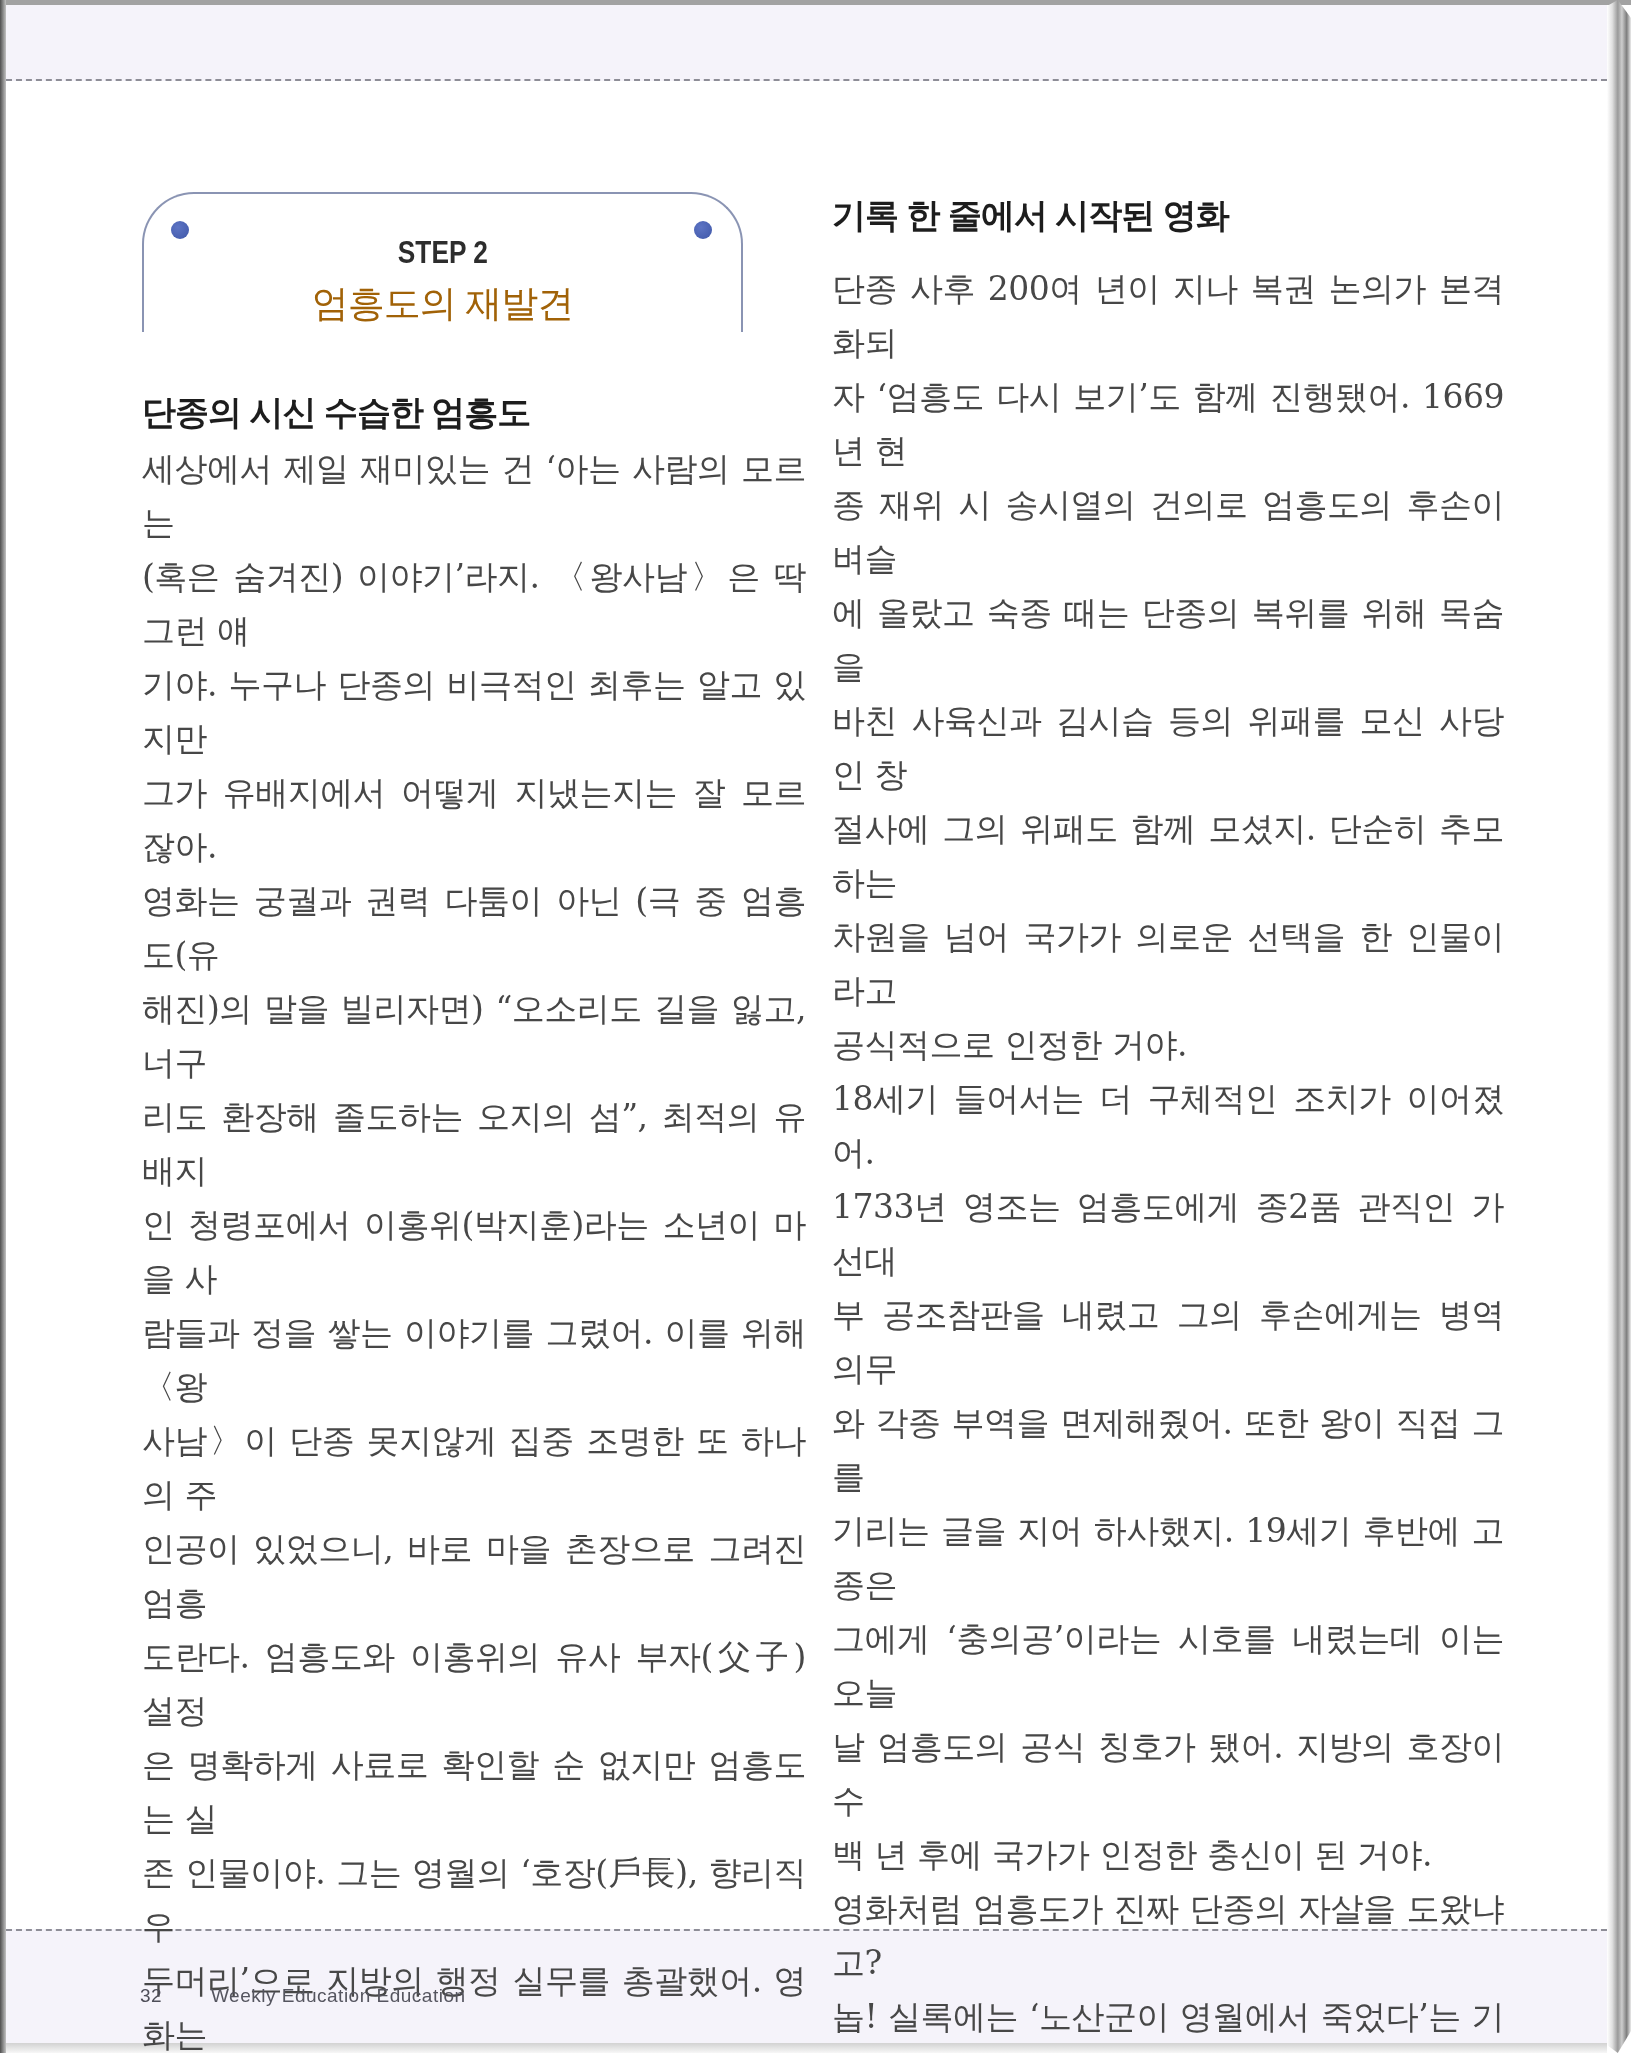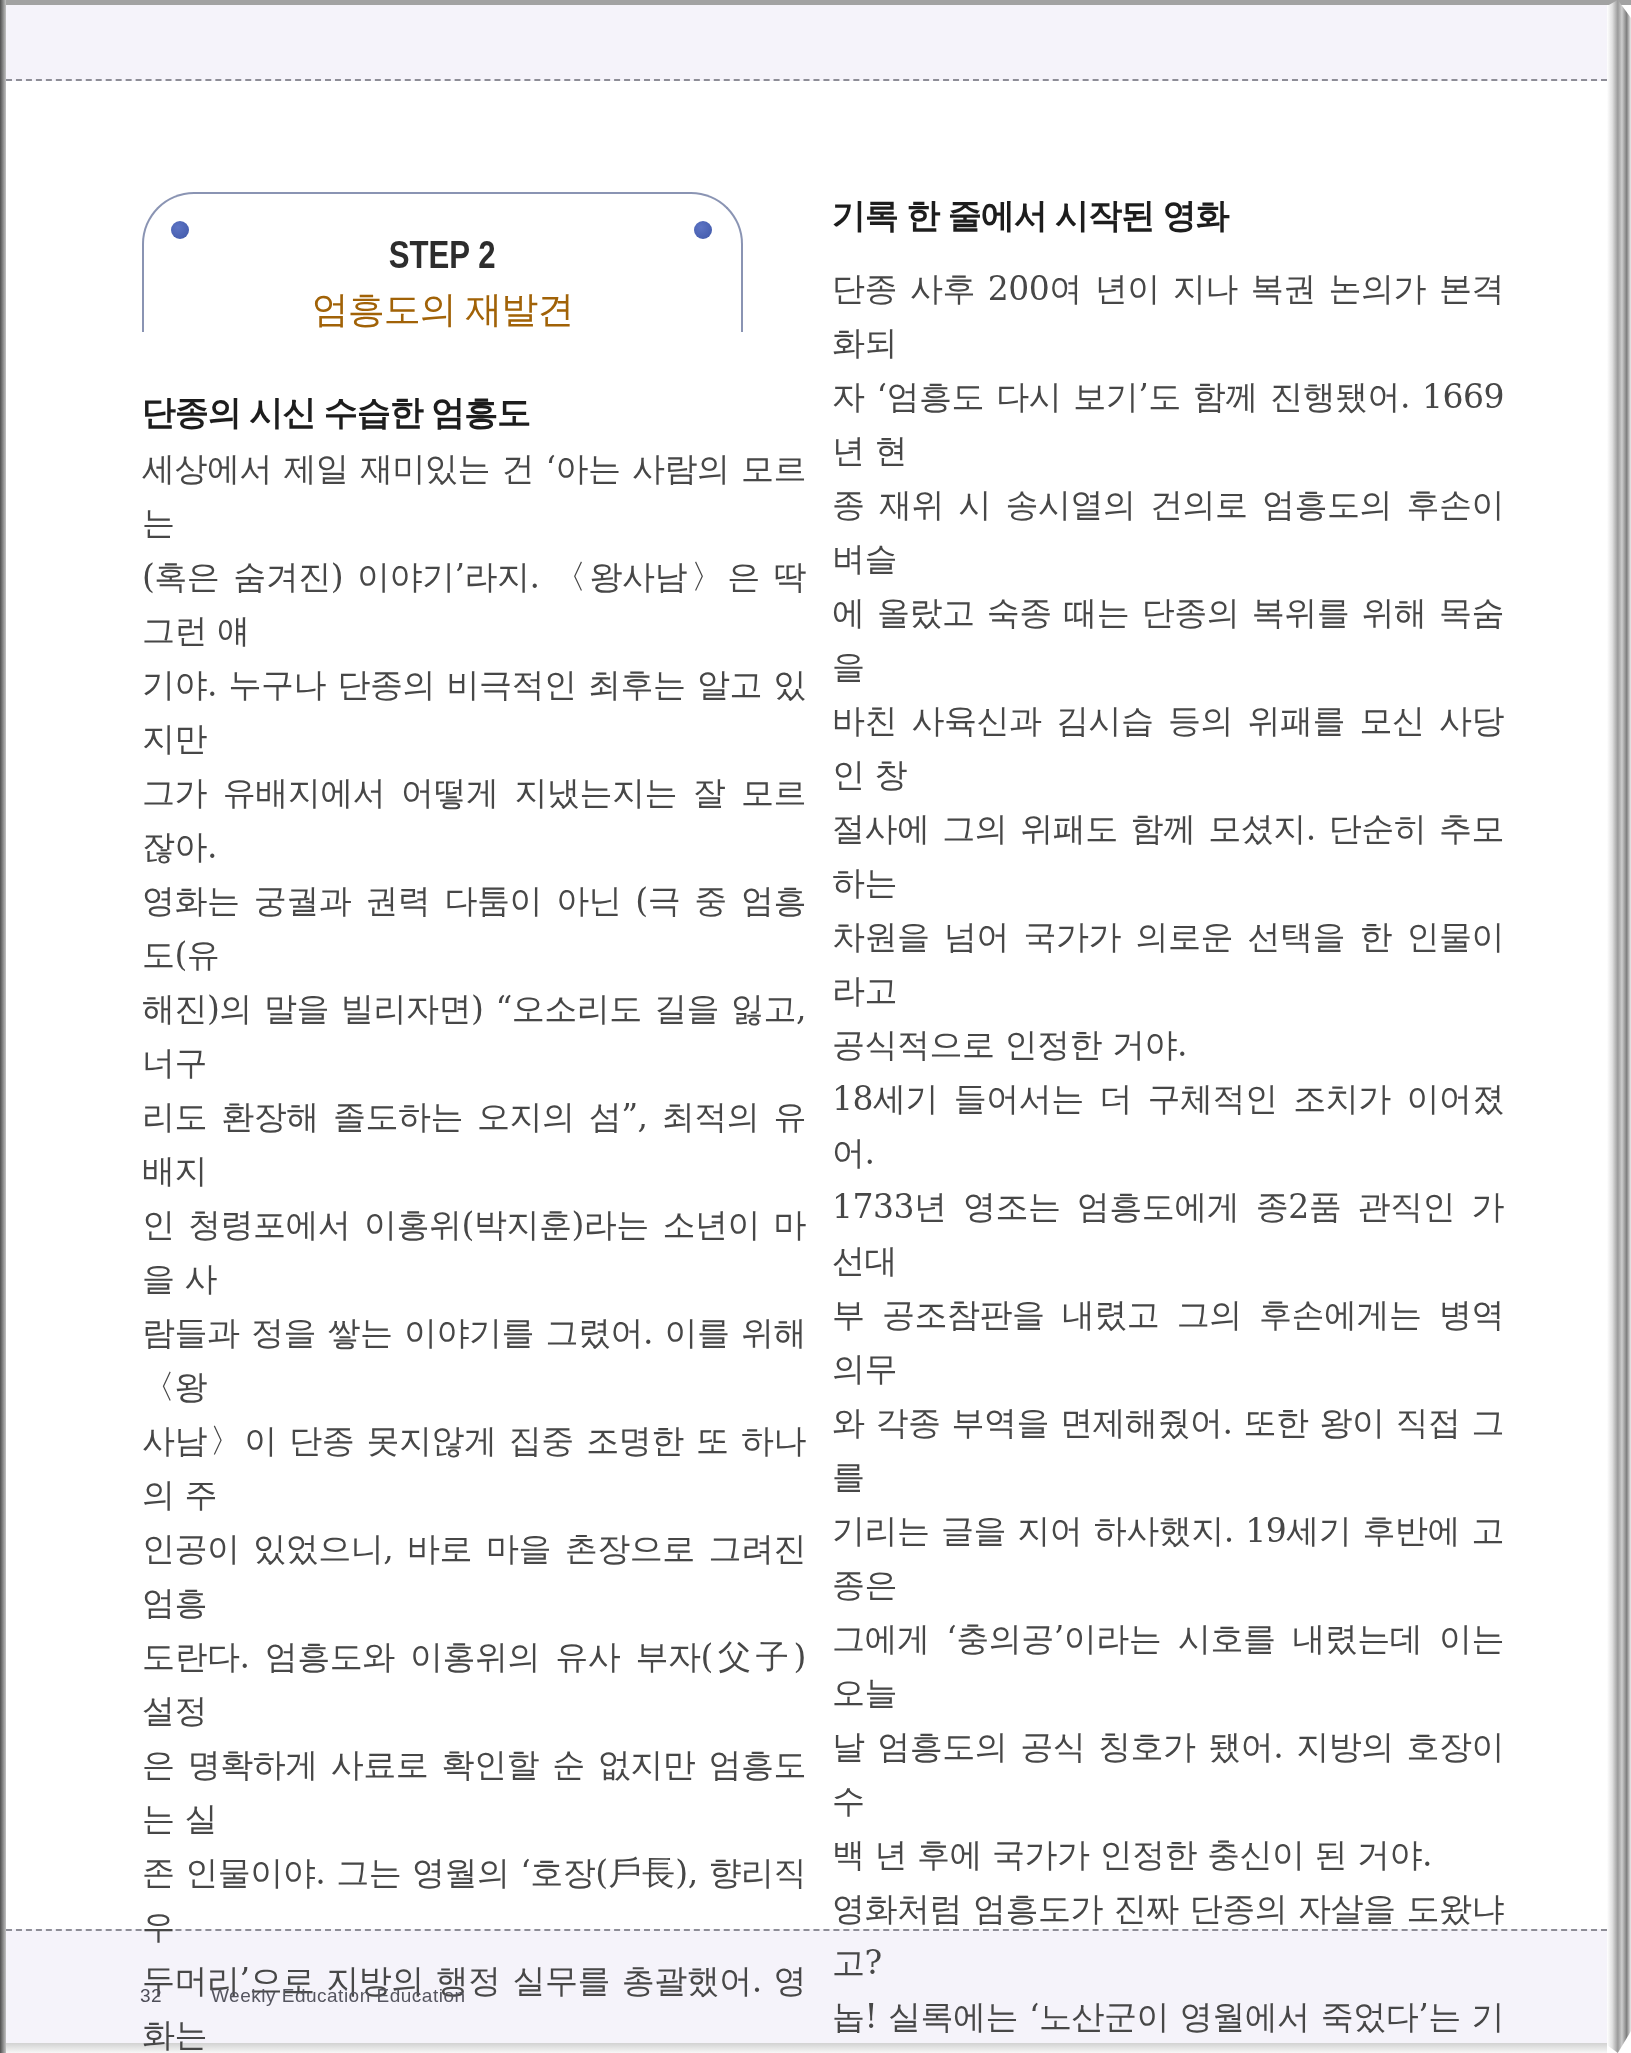--- a/index.html
+++ b/index.html
@@ -26,21 +26,21 @@
     background:#f5f3fa;border-top:2px dashed #8d8d96;}
   
   .step-box{position:absolute;left:142px;top:192px;width:601px;height:140px;
     border:2px solid #8a94b3;border-bottom:none;border-radius:52px 52px 0 0;
     box-sizing:border-box;text-align:center;}
   .dot{position:absolute;width:18px;height:18px;border-radius:50%;
     background:radial-gradient(circle at 38% 35%,#5d74c4,#3f57a8);}
   .dot-l{left:171px;top:221px;}
   .dot-r{left:694px;top:221px;}
   .step-label{margin-top:40px;font-family:"Liberation Sans","DejaVu Sans",sans-serif;
-    font-weight:bold;font-size:38px;color:#2d2d2d;letter-spacing:0;}
+    font-weight:bold;font-size:32px;color:#2d2d2d;letter-spacing:0;}
   .step-label span{display:inline-block;transform:scaleX(.82);transform-origin:center;}
   .step-title{margin-top:8px;font-family:"Liberation Sans","DejaVu Sans",sans-serif;
     font-size:37px;color:#a16207;letter-spacing:-1px;}
   
   .col-heading{position:absolute;font-family:"Liberation Sans","DejaVu Sans",sans-serif;
     font-weight:bold;font-size:34px;color:#1d1d1d;letter-spacing:-1px;white-space:nowrap;}
   .heading-left{left:142px;top:390px;}
   .heading-right{left:832px;top:193px;}
   .body-text{position:absolute;font-size:33px;line-height:54px;color:#474747;
     letter-spacing:-0.5px;white-space:pre-line;text-align:justify;}

